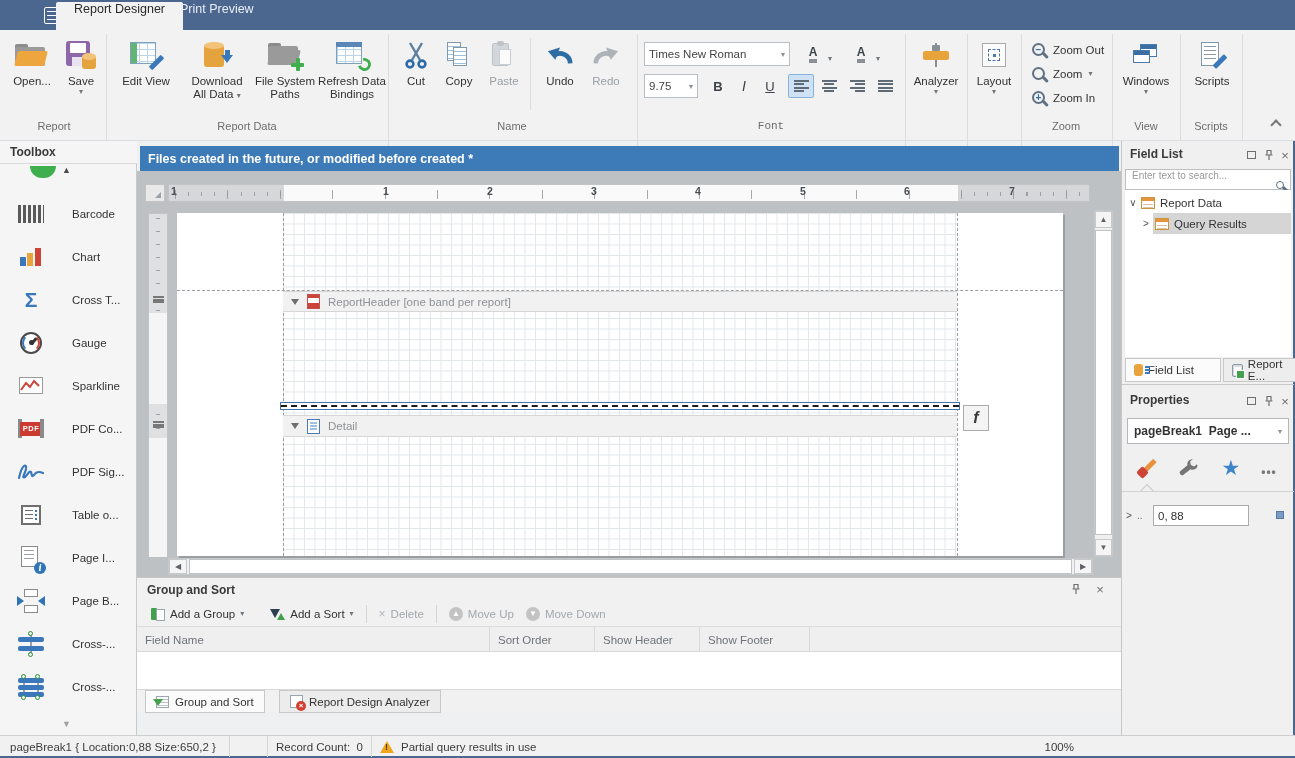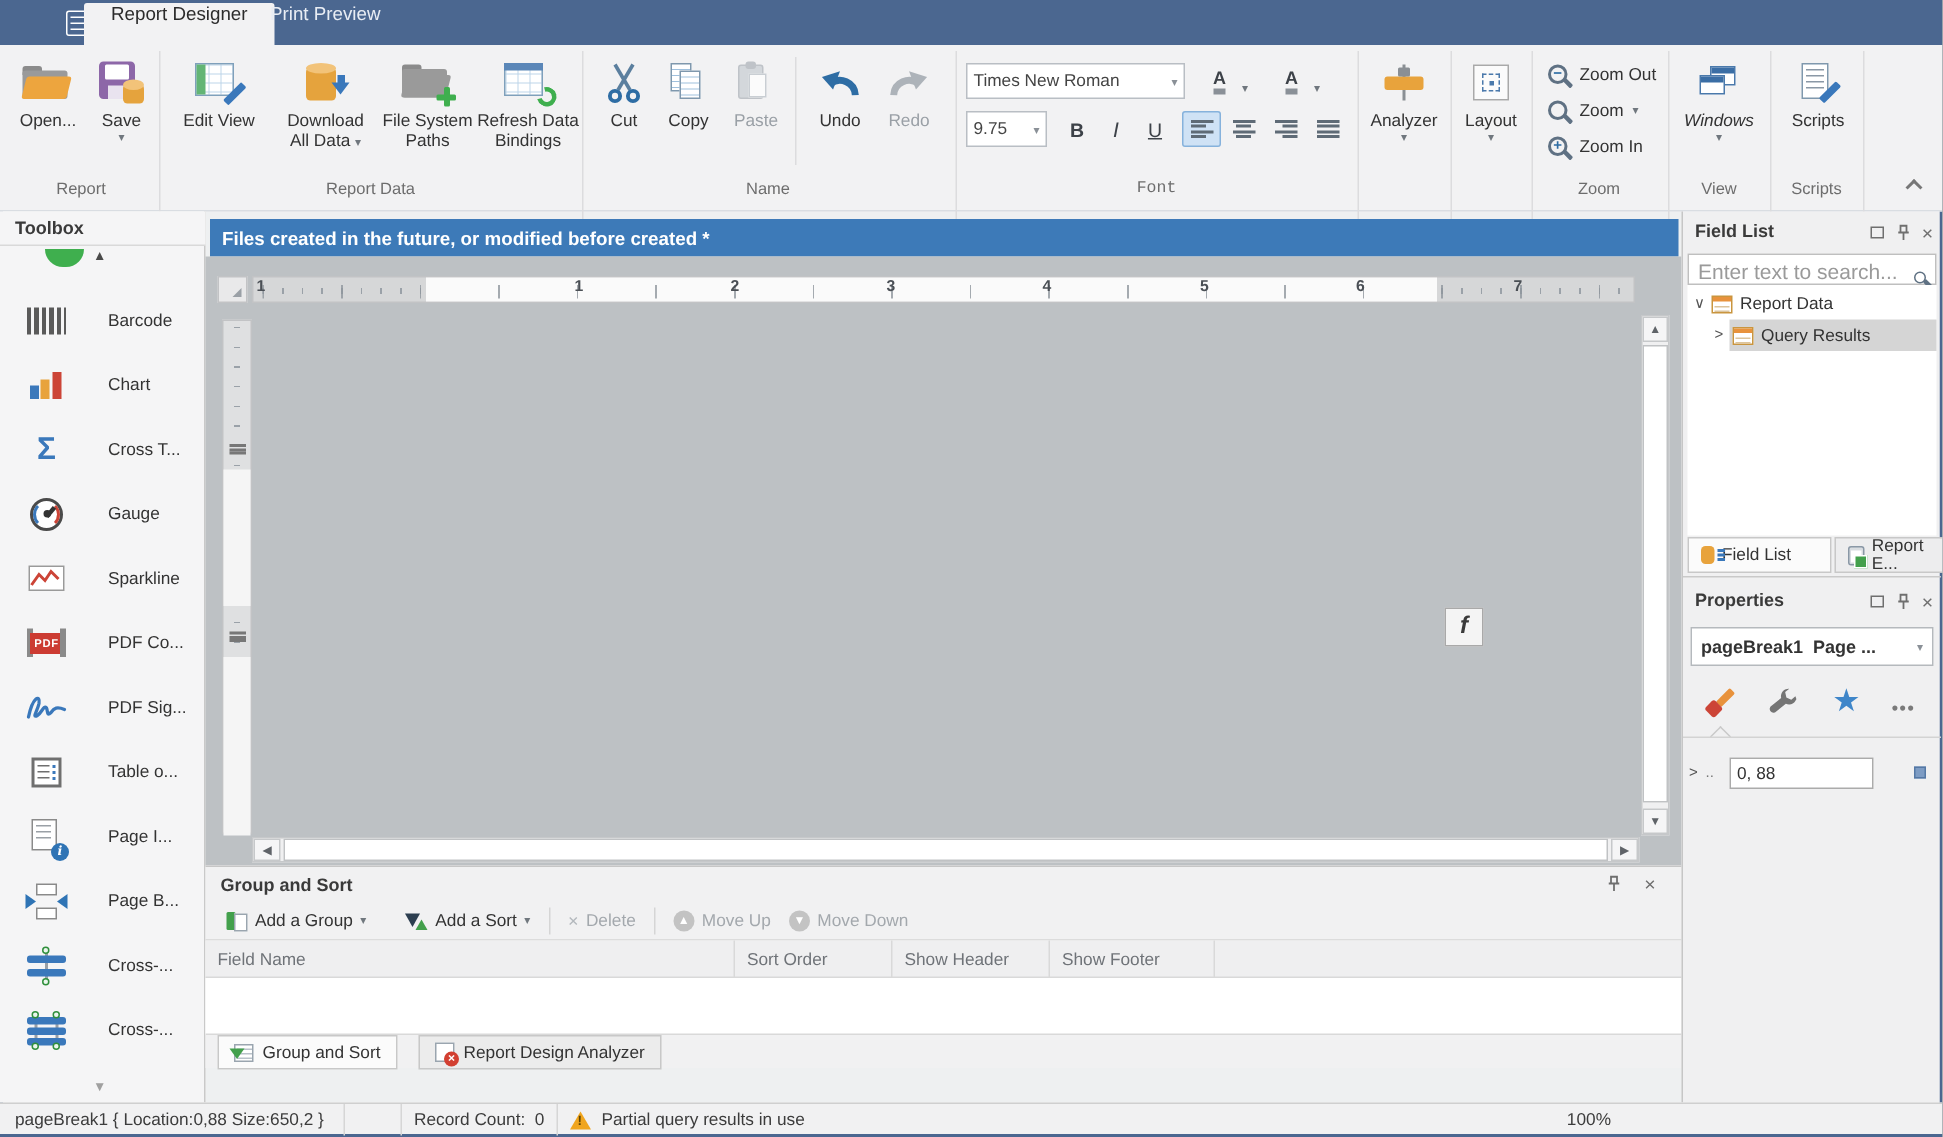--- a/index.html
+++ b/index.html
@@ -80,21 +80,21 @@
   .gs-cols{position:absolute;left:0;top:49px;width:984px;height:25px;background:#efeff0;border-bottom:1px solid #d9d9d9;}
   .gcol{position:absolute;top:0;height:25px;border-right:1px solid #d9d9d9;display:flex;align-items:center;padding-left:8px;color:#6f7control378;color:#6f7378;font-size:11.5px;}
   .gs-body{position:absolute;left:0;top:74px;width:984px;height:38px;background:#fff;border-bottom:1px solid #d9d9d9;}
   .gtab{position:absolute;top:112px;height:23px;display:flex;align-items:center;gap:6px;padding:0 10px;font-size:11.5px;color:#333;border:1px solid #c8c8c8;background:#ececec;cursor:pointer;}
   .gtab.active{background:#fbfbfb;}
   
   .rpanel{left:1121px;top:141px;width:172px;height:594px;background:#f0f0f1;border-left:1px solid #c6c6c6;}
   .ph{position:absolute;font-weight:bold;font-size:12px;color:#3a3a3a;}
   .picn{position:absolute;display:flex;align-items:center;justify-content:center;width:14px;height:14px;cursor:pointer;color:#6f6f6f;}
   .mx{width:9px;height:8px;border:1.5px solid #6f6f6f;}
-  .searchbox{position:absolute;background:#fff;border:1px solid #bfbfbf;display:flex;align-items:flex-end;padding:0 6px;color:#9a9a9a;font-size:14px;}
+  .searchbox{position:absolute;background:#fff;border:1px solid #bfbfbf;display:flex;align-items:flex-start;padding:0 6px;color:#9a9a9a;font-size:10px;flex-direction:column;}
   .treewhite{position:absolute;background:#fff;}
   .trow{position:absolute;display:flex;align-items:center;font-size:11.5px;color:#333;cursor:pointer;height:21px;}
   .tsel{background:#d5d5d5;}
   .otbl{width:14px;height:12px;border:1px solid #c9953f;background:#fff;position:relative;margin-right:5px;}
   .otbl::before{content:"";position:absolute;left:0;right:0;top:0;height:3.5px;background:#e8923c;}
   .otbl::after{content:"";position:absolute;left:1px;right:1px;top:6px;height:1px;background:#dcc49c;box-shadow:0 3px 0 #dcc49c;}
   .ptab{position:absolute;height:24px;display:flex;align-items:center;gap:5px;padding:0 8px;font-size:11.5px;border:1px solid #c8c8c8;background:#ededee;cursor:pointer;}
   .ptab.active{background:#fbfbfb;}
   .pcombo{position:absolute;background:#fff;border:1px solid #b5b9bd;display:flex;align-items:center;padding:0 6px;font-weight:bold;font-size:12px;color:#333;cursor:pointer;white-space:pre;}
   .catic{position:absolute;width:34px;height:30px;display:flex;align-items:center;justify-content:center;cursor:pointer;}
@@ -420,21 +420,21 @@
     <div class="a sbtn" style="left:1028px;top:32px;width:84px;">
       <span class="mag"></span>
         <span style="margin-left:8px;">Zoom</span>
         <span class="caret" style="margin-left:6px;">▾</span>
     </div>
     <div class="a sbtn" style="left:1028px;top:56px;width:84px;">
       <span class="mag">+</span>
         <span style="margin-left:8px;">Zoom In</span>
     </div>
 
-    <div class="a rbtn" style="left:1118px;width:56px;font-style:italic;">
+    <div class="a rbtn" style="left:1118px;width:56px;">
       <span class="ricon">
           <span class="ic" style="width:26px;height:22px;">
             <span class="w1" style="left:7px;top:0;width:17px;height:13px;">
               <b></b>
             </span>
             <span class="w1" style="left:0;top:6px;width:17px;height:13px;">
               <b></b>
             </span>
           </span>
         </span>
@@ -590,20 +590,37 @@
   <span class="a rlab" style="left:793px;">5</span>
   <span class="a rlab" style="left:897px;">6</span>
   <span class="a rlab" style="left:1002px;">7</span>
   <div class="a vruler" style="left:148px;top:213px;width:20px;height:343px;">
     <span class="vband" style="top:99px;height:91px;"></span>
     <span class="vband" style="top:224px;height:119px;"></span>
     <span class="bmark" style="top:82px;"></span>
     <span class="bmark" style="top:207px;"></span>
   </div>
 
+  <div class="a page">
+    <div class="grid"></div>
+    <div class="vguide" style="left:106px;"></div>
+    <div class="vguide" style="left:780px;"></div>
+    <div class="hguide" style="top:77px;"></div>
+    <div class="bandhdr" style="top:78px;height:21px;">
+      <span class="tri"></span>
+      <span class="bic"></span>
+      <span class="btxt">ReportHeader [one band per report]</span>
+    </div>
+    <div class="pagebreak"></div>
+    <div class="bandhdr" style="top:202px;height:22px;">
+      <span class="tri"></span>
+      <span class="bic blue"></span>
+      <span class="btxt">Detail</span>
+    </div>
+  </div>
   <div class="a fxbtn">
       <span>f</span>
     </div>
 
   <div class="a scroll" style="left:168px;top:558px;width:925px;height:17px;">
     <span class="sarrow" style="left:0;top:0;width:18px;height:15px;">◀</span>
     <span class="sthumb" style="left:20px;top:0;width:883px;height:15px;"></span>
     <span class="sarrow" style="right:0;top:0;width:18px;height:15px;">▶</span>
   </div>
   <div class="a scroll" style="left:1094px;top:210px;width:19px;height:347px;">

